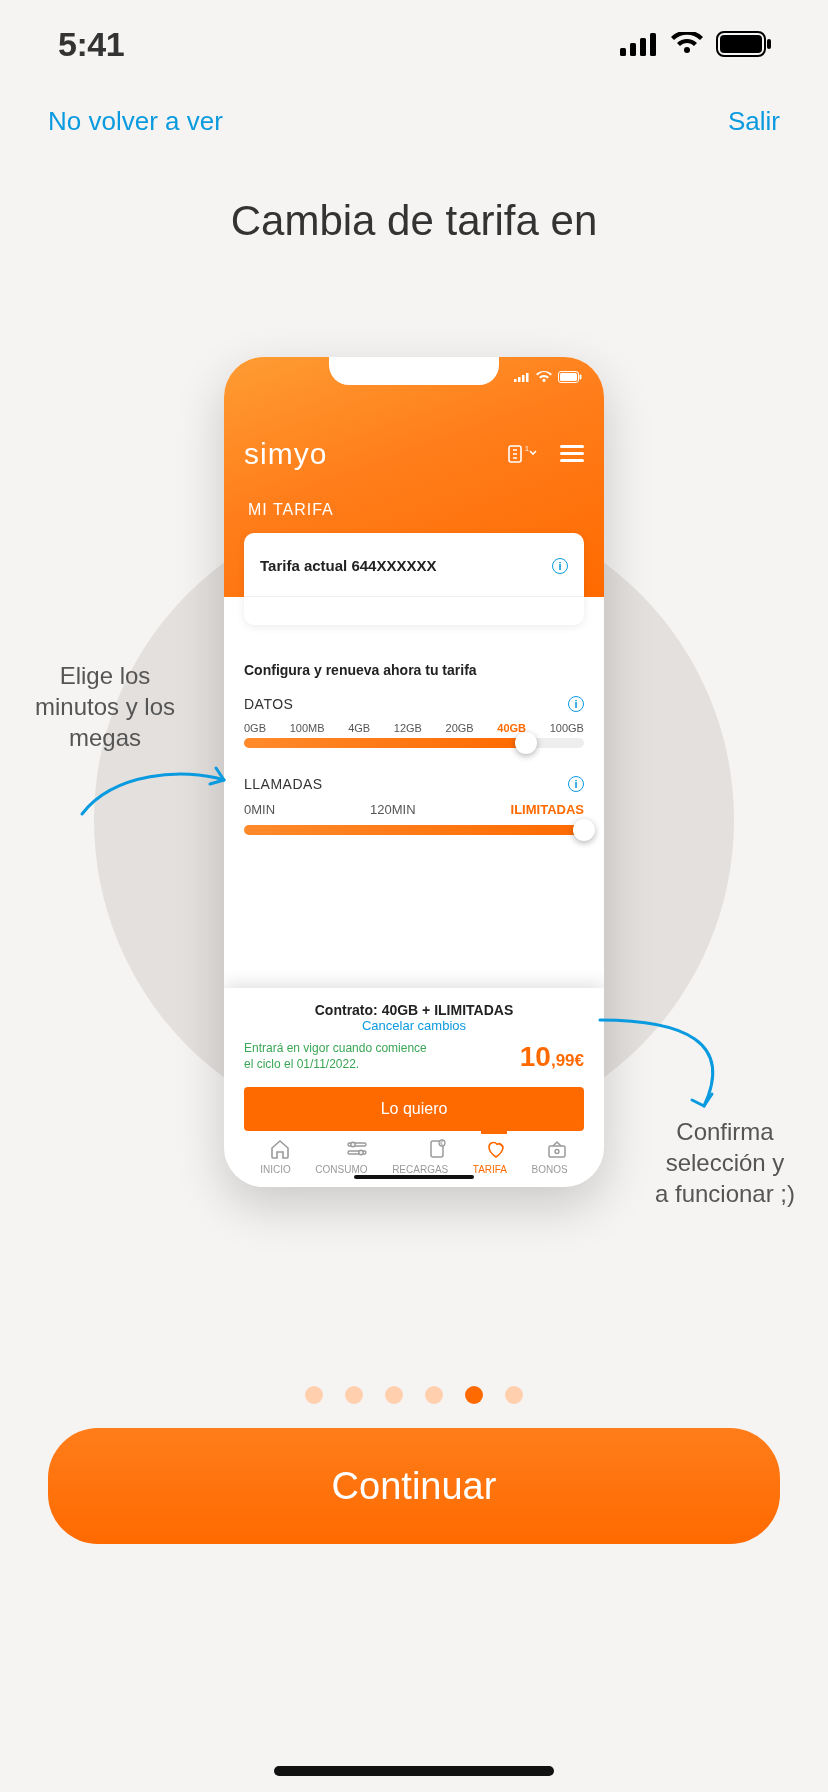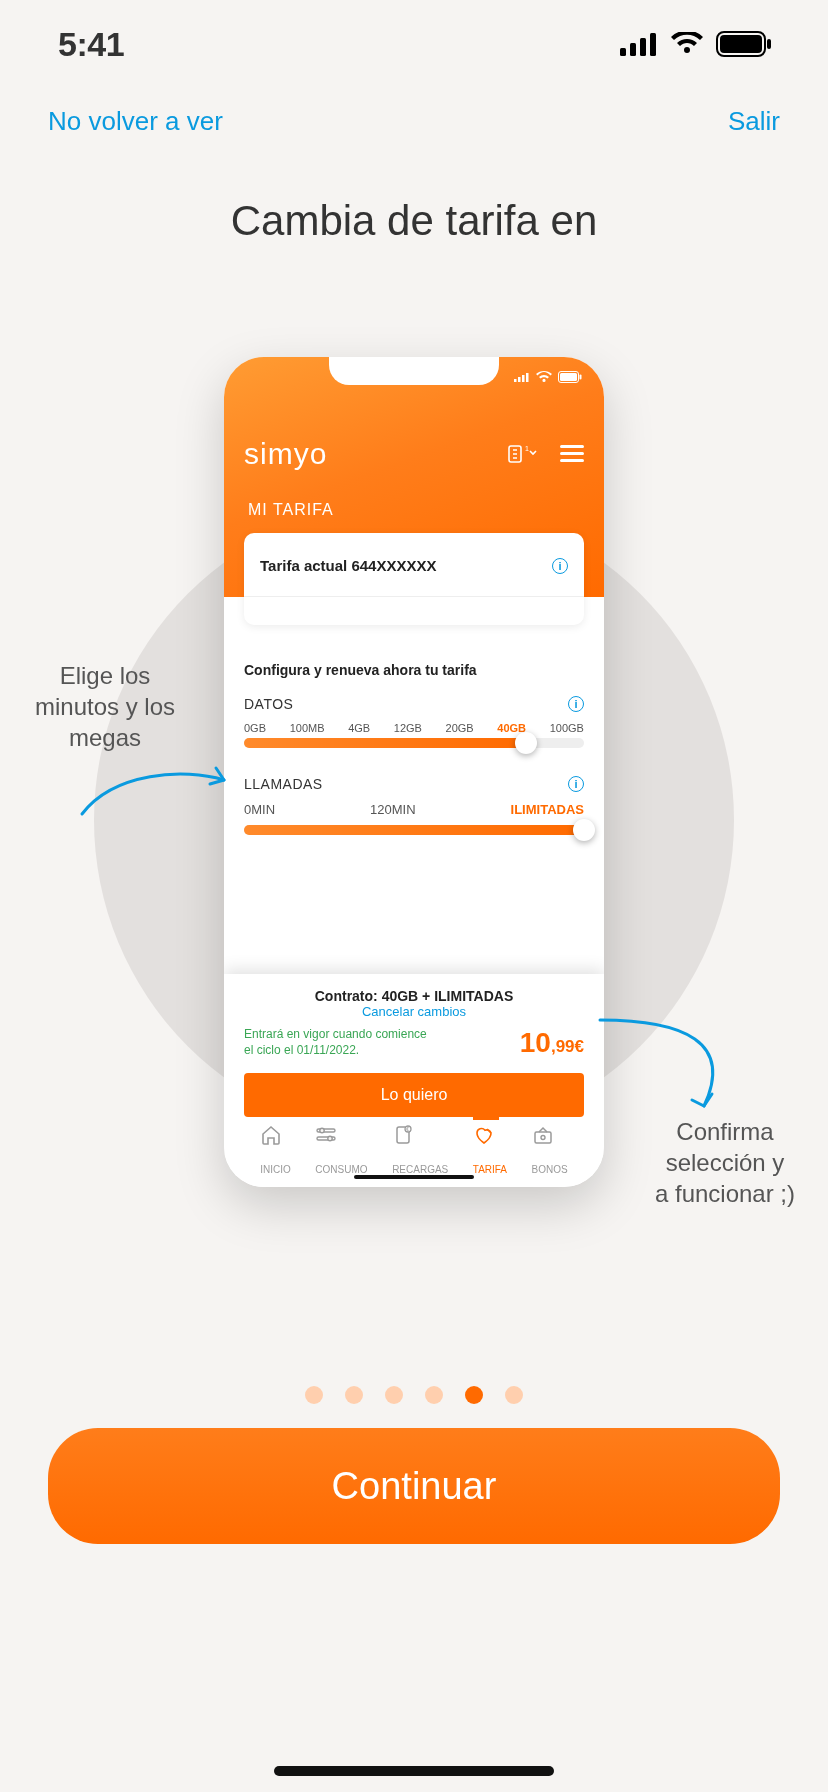--- a/index.html
+++ b/index.html
@@ -262,22 +262,22 @@
   }
 
   .tabbar {
     display: flex;
     justify-content: space-around;
     padding: 8px 4px 12px 4px;
   }
   .tab-item {
     display: flex;
     flex-direction: column;
-    align-items: flex-start;
-    gap: 17px;
+    align-items: flex-end;
+    gap: 3px;
     font-size: 10px;
     color: #9a9a9a;
     cursor: pointer;
     position: relative;
   }
   .tab-item.active { color: #ff6a00; }
   .tab-item.active::before {
     content: "";
     position: absolute;
     top: -8px;

